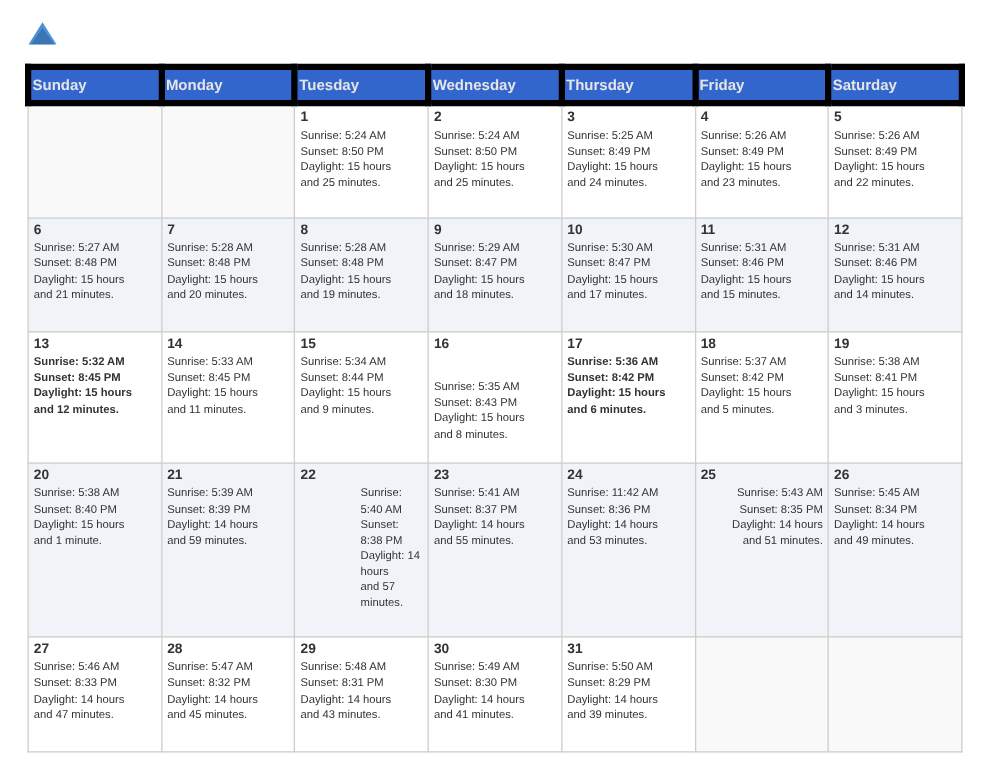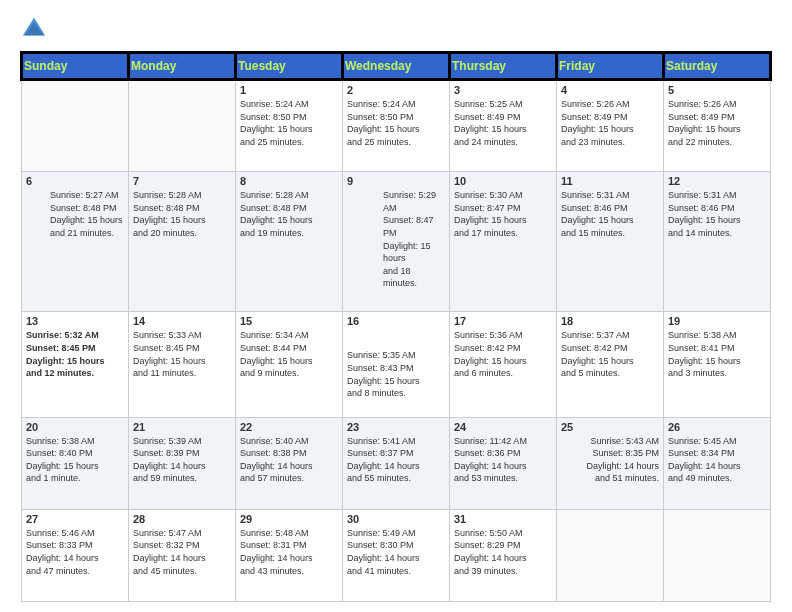--- a/index.html
+++ b/index.html
@@ -57,26 +57,26 @@
     }
     .calendar {
       flex: 1;
       border: 1px solid #ccc;
       border-collapse: collapse;
       width: 100%;
       table-layout: fixed;
     }
     .calendar th {
       background: #3366cc;
-      color: #bef264;
+      color: #e5e5e5;
       font-size: 12px;
       font-weight: bold;
       padding: 5px 1px;
       text-align: left;
-      border: 3px solid #000000;
+      border: 5px solid #000000;
     }
     .calendar td {
       border: 1px solid #ccc;
       vertical-align: top;
       padding: 3px 4px;
       font-size: 9.5px;
       color: #333;
       height: 80px;
     }
     .calendar td.empty {
@@ -167,42 +167,42 @@
             <span class="day-number">5</span>
             <div class="day-info" style="white-space: pre-line;">Sunrise: 5:26 AM
 Sunset: 8:49 PM
 Daylight: 15 hours
 and 22 minutes.</div>
           </td>
         </tr>
         <tr class="row-shade">
           <td>
             <span class="day-number">6</span>
-            <div class="day-info" style="white-space: pre-line; margin-left: 24px;">Sunrise: 5:27 AM
+            <div class="day-info" style="white-space: pre-line;">Sunrise: 5:27 AM
 Sunset: 8:48 PM
 Daylight: 15 hours
 and 21 minutes.</div>
           </td>
           <td>
             <span class="day-number">7</span>
             <div class="day-info" style="white-space: pre-line;">Sunrise: 5:28 AM
 Sunset: 8:48 PM
 Daylight: 15 hours
 and 20 minutes.</div>
           </td>
           <td>
             <span class="day-number">8</span>
             <div class="day-info" style="white-space: pre-line;">Sunrise: 5:28 AM
 Sunset: 8:48 PM
 Daylight: 15 hours
 and 19 minutes.</div>
           </td>
           <td>
             <span class="day-number">9</span>
-            <div class="day-info" style="white-space: pre-line; margin-left: 36px;">Sunrise: 5:29 AM
+            <div class="day-info" style="white-space: pre-line;">Sunrise: 5:29 AM
 Sunset: 8:47 PM
 Daylight: 15 hours
 and 18 minutes.</div>
           </td>
           <td>
             <span class="day-number">10</span>
             <div class="day-info" style="white-space: pre-line;">Sunrise: 5:30 AM
 Sunset: 8:47 PM
 Daylight: 15 hours
 and 17 minutes.</div>
@@ -246,21 +246,21 @@
           </td>
           <td>
             <span class="day-number">16</span>
             <div class="day-info" style="white-space: pre-line; margin-top: 22px;">Sunrise: 5:35 AM
 Sunset: 8:43 PM
 Daylight: 15 hours
 and 8 minutes.</div>
           </td>
           <td>
             <span class="day-number">17</span>
-            <div class="day-info" style="white-space: pre-line;">Sunrise: 5:36 AM
+            <div class="day-info" style="white-space: pre-line; font-weight: bold;">Sunrise: 5:36 AM
 Sunset: 8:42 PM
 Daylight: 15 hours
 and 6 minutes.</div>
           </td>
           <td>
             <span class="day-number">18</span>
             <div class="day-info" style="white-space: pre-line;">Sunrise: 5:37 AM
 Sunset: 8:42 PM
 Daylight: 15 hours
 and 5 minutes.</div>
@@ -283,21 +283,21 @@
           </td>
           <td>
             <span class="day-number">21</span>
             <div class="day-info" style="white-space: pre-line;">Sunrise: 5:39 AM
 Sunset: 8:39 PM
 Daylight: 14 hours
 and 59 minutes.</div>
           </td>
           <td>
             <span class="day-number">22</span>
-            <div class="day-info" style="white-space: pre-line;">Sunrise: 5:40 AM
+            <div class="day-info" style="white-space: pre-line; margin-left: 48px;">Sunrise: 5:40 AM
 Sunset: 8:38 PM
 Daylight: 14 hours
 and 57 minutes.</div>
           </td>
           <td>
             <span class="day-number">23</span>
             <div class="day-info" style="white-space: pre-line;">Sunrise: 5:41 AM
 Sunset: 8:37 PM
 Daylight: 14 hours
 and 55 minutes.</div>

